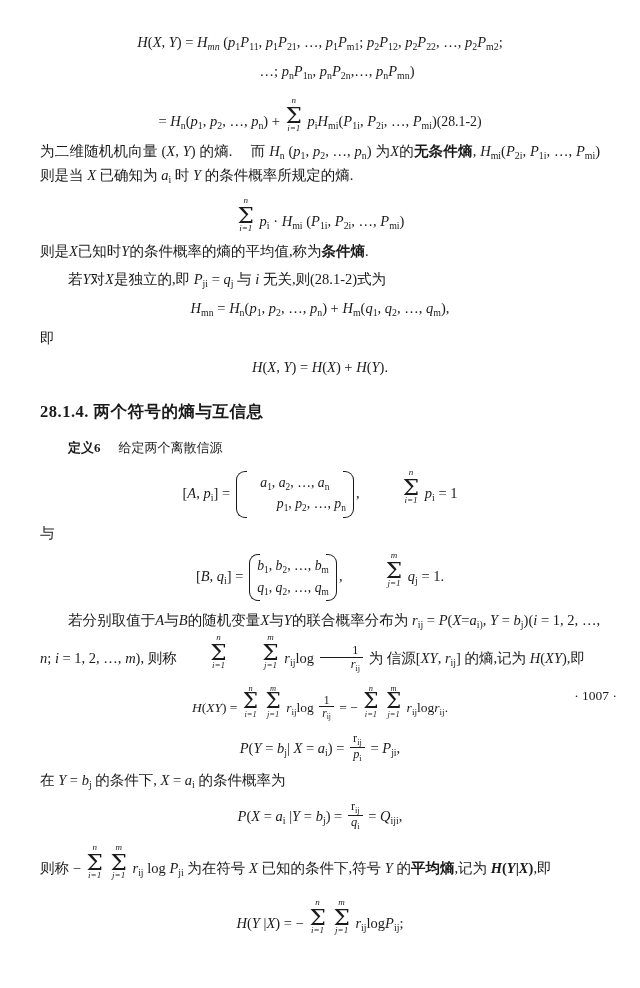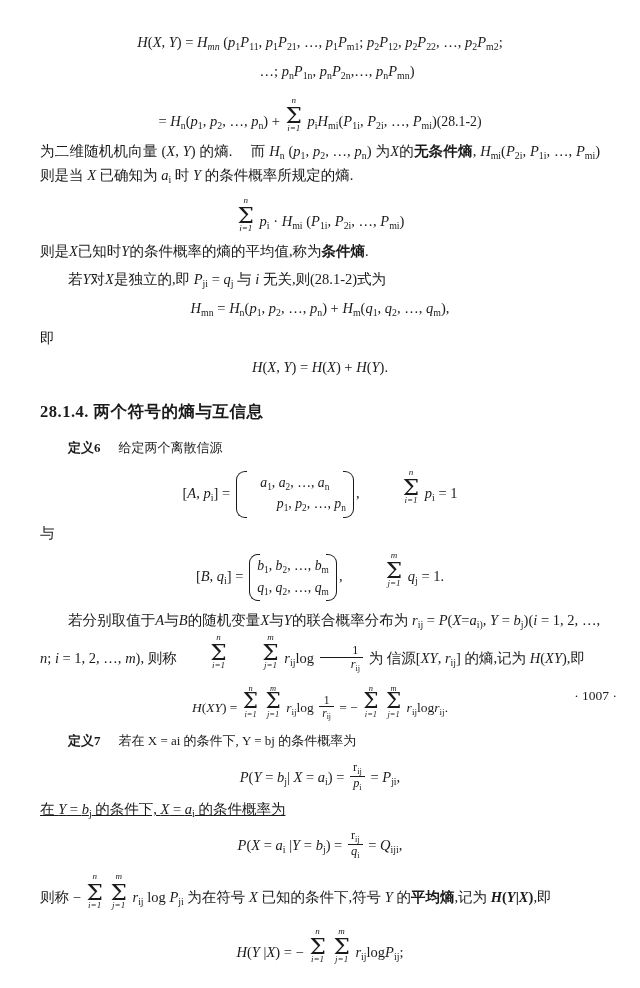--- a/index.html
+++ b/index.html
@@ -221,31 +221,28 @@
       <span class="mi">H</span>(<span class="mi">XY</span>) =
       <span class="sum"><span class="top">n</span><span class="sig">Σ</span><span class="bot">i=1</span></span>
       <span class="sum"><span class="top">m</span><span class="sig">Σ</span><span class="bot">j=1</span></span>
       <span class="mi">r</span><span class="subn">ij</span>log <span class="frac"><span class="num">1</span><span class="den">r<span class="subn">ij</span></span></span>
       = −
       <span class="sum"><span class="top">n</span><span class="sig">Σ</span><span class="bot">i=1</span></span>
       <span class="sum"><span class="top">m</span><span class="sig">Σ</span><span class="bot">j=1</span></span>
       <span class="mi">r</span><span class="subn">ij</span>log<span class="mi">r</span><span class="subn">ij</span>.
     </div>
 
-    <div class="def-line">
-      <span class="def-label">定义7</span><span class="gap-sm"></span><span>若在 X = ai 的条件下, Y = bj 的条件概率为</span>
-    </div>
 
     <div class="eq" style="margin-top:10px;">
       <span class="mi">P</span>(<span class="mi">Y</span> = <span class="mi">b</span><span class="subn">j</span>| <span class="mi">X</span> = <span class="mi">a</span><span class="subn">i</span>) =
       <span class="frac"><span class="num">r<span class="subn">ij</span></span><span class="den">p<span class="subn">i</span></span></span>
       = <span class="mi">P</span><span class="subn">ji</span>,
     </div>
 
-    <div class="para" style="margin-top:0;text-decoration:underline;">
+    <div class="para" style="margin-top:0;">
       在 <span class="mi">Y</span> = <span class="mi">b</span><span class="subn">j</span> 的条件下, <span class="mi">X</span> = <span class="mi">a</span><span class="subn">i</span> 的条件概率为
     </div>
 
     <div class="eq" style="">
       <span class="mi">P</span>(<span class="mi">X</span> = <span class="mi">a</span><span class="subn">i</span> |<span class="mi">Y</span> = <span class="mi">b</span><span class="subn">j</span>) =
       <span class="frac"><span class="num">r<span class="subn">ij</span></span><span class="den">q<span class="subn">i</span></span></span>
       = <span class="mi">Q</span><span class="subn">iji</span>,
     </div>
 
     <div class="para" style="margin-top:12px;">

